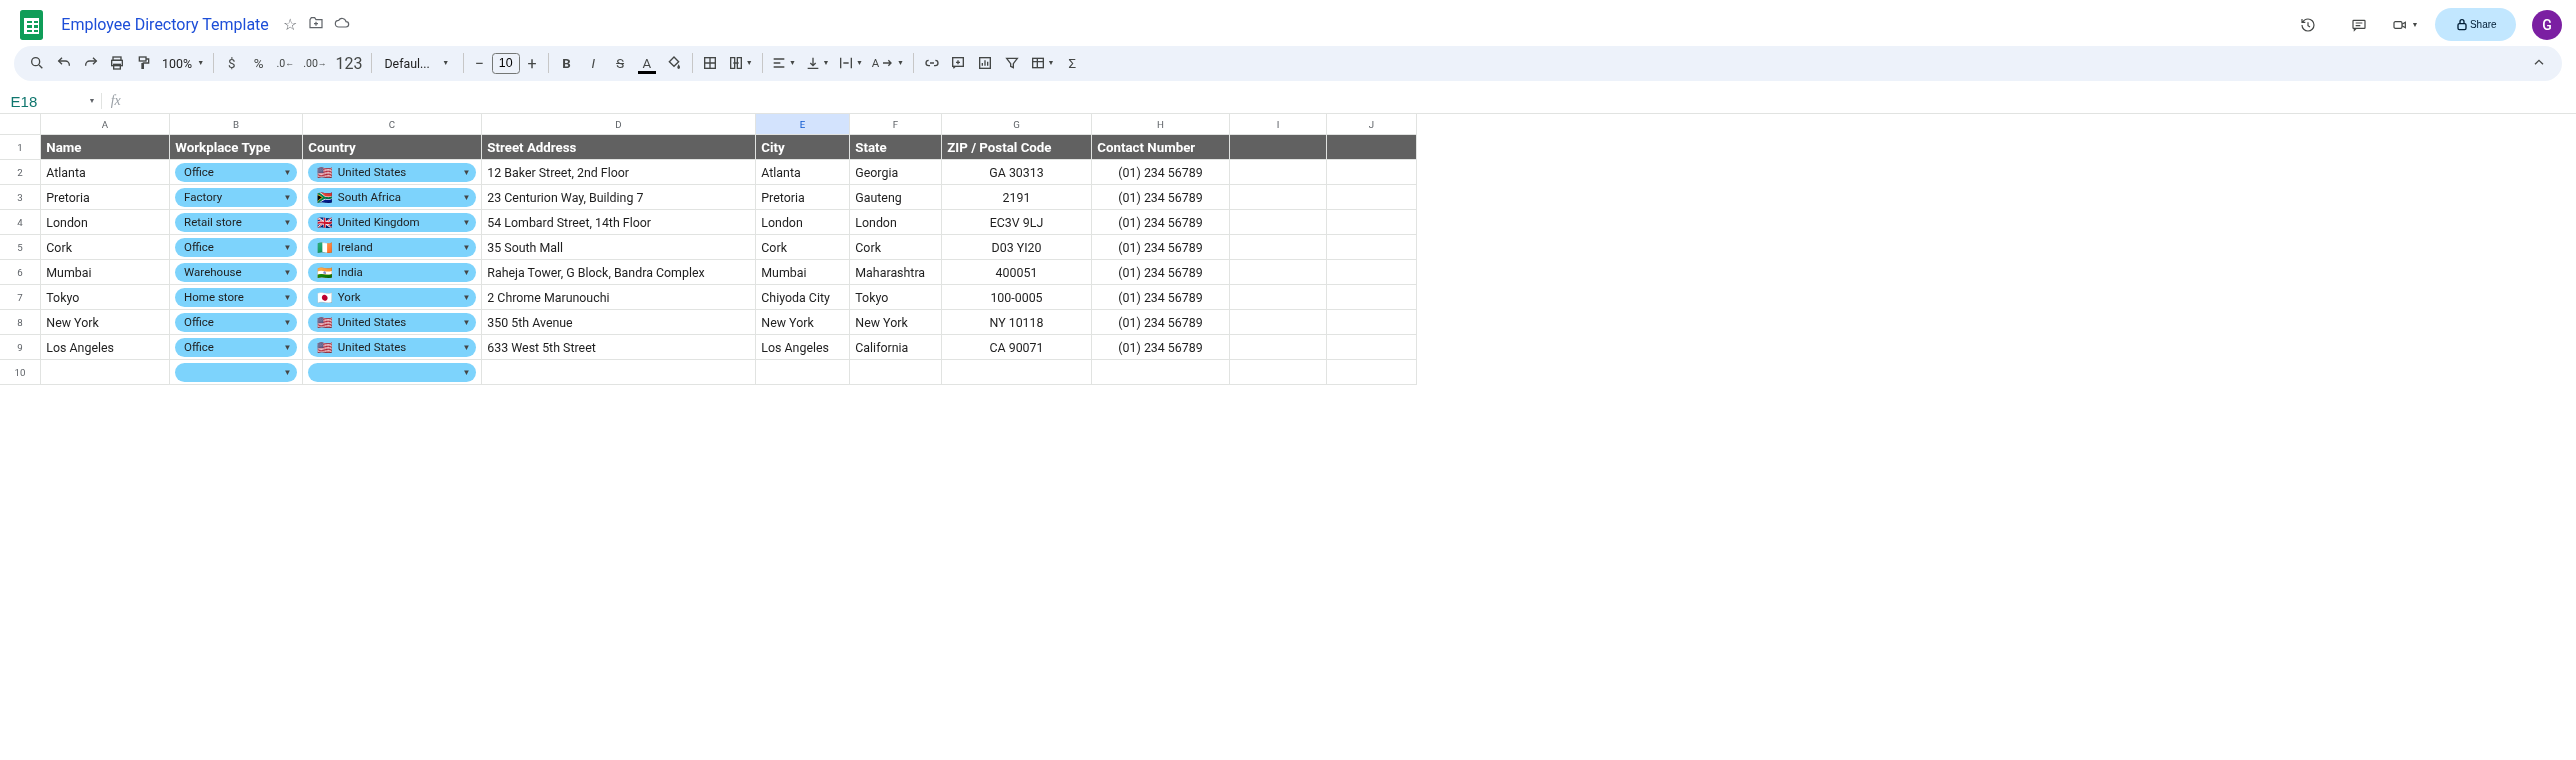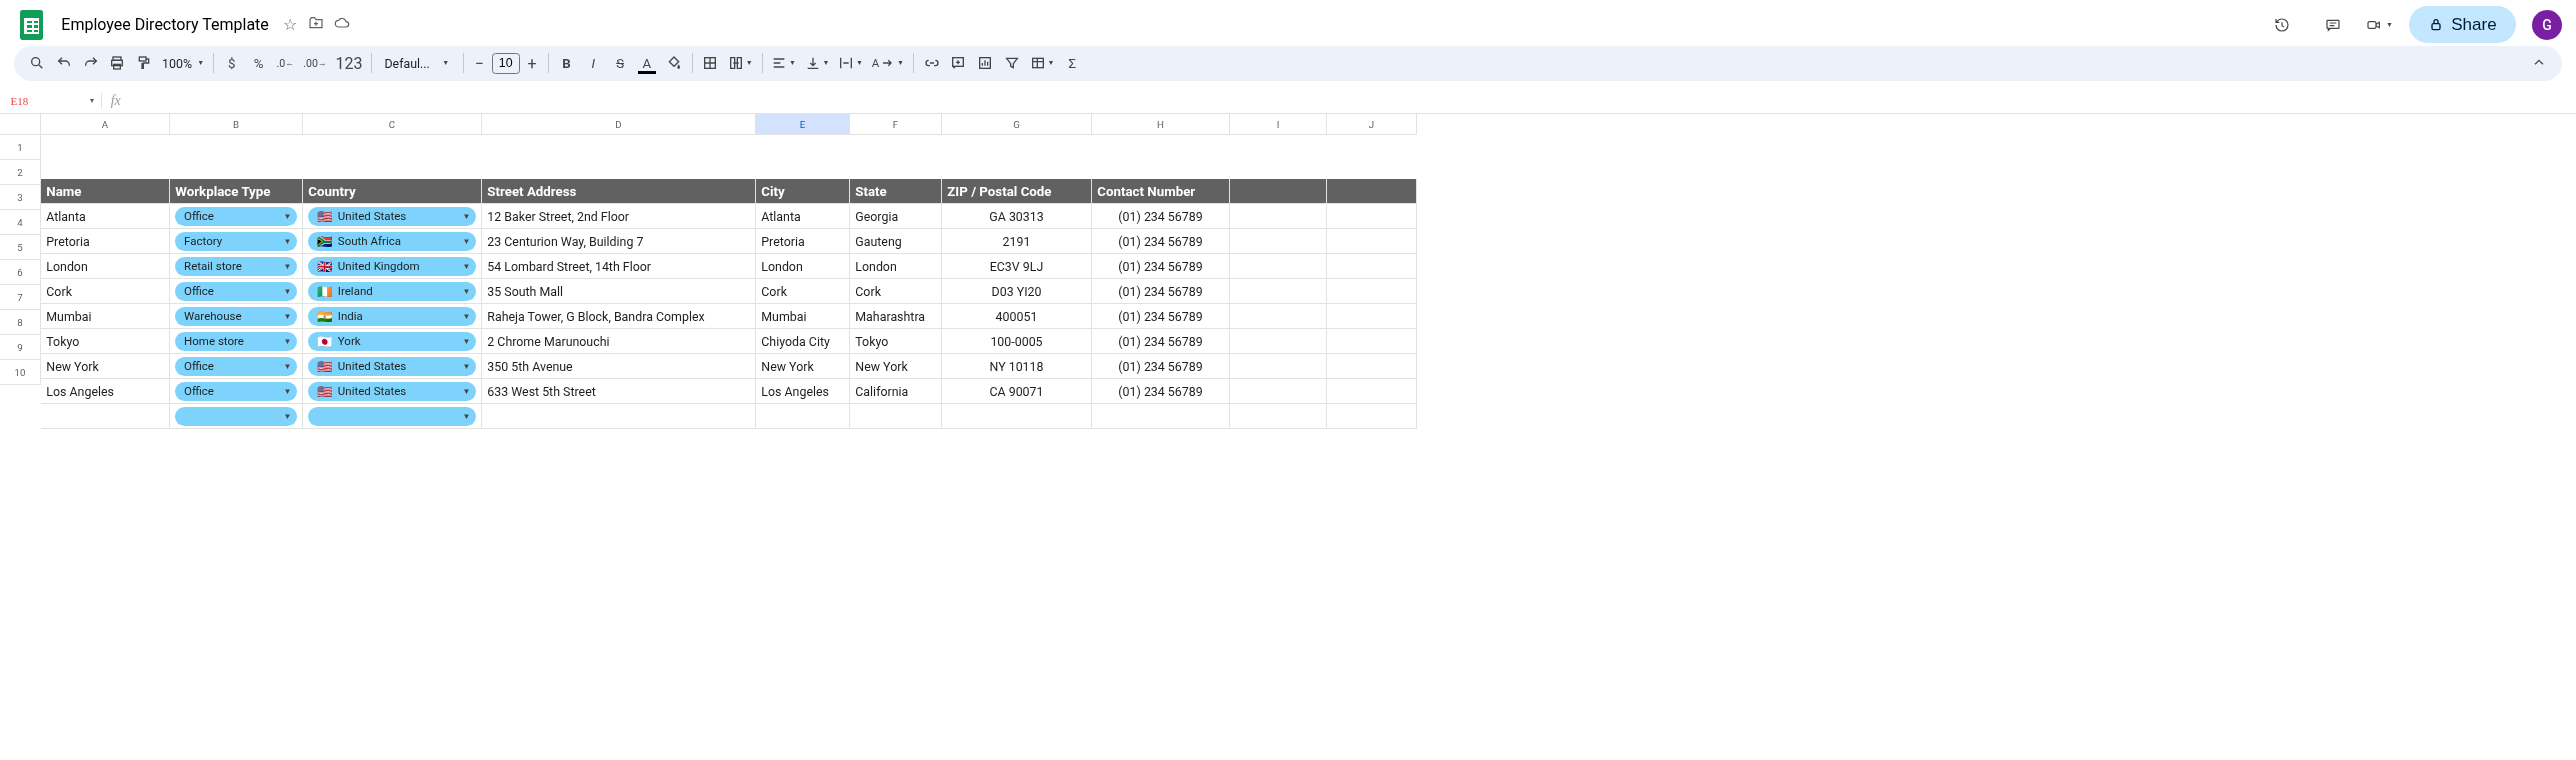--- a/index.html
+++ b/index.html
@@ -4,26 +4,26 @@
 <style>
   * { box-sizing: border-box; margin: 0; padding: 0; }
   body { font-family: "Google Sans", Roboto, Arial, sans-serif; background: #fff; color: #1f1f1f; font-size: 12.4px; overflow: hidden; }
   
   
   .titlebar { display: flex; align-items: center; padding: 7px 14px 0 14px; height: 42px; }
   .app-icon { width: 35px; height: 35px; display: flex; align-items: center; justify-content: center; margin-right: 7px; }
   .app-icon-box { width: 23px; height: 30px; background: #0f9d58; border-radius: 2.7px; position: relative; }
   .app-icon-box::after { content: ""; position: absolute; top: 8.8px; left: 4.4px; right: 4.4px; bottom: 5.3px; background: repeating-linear-gradient(#fff 0 1.8px, transparent 1.8px 4.4px), repeating-linear-gradient(90deg, #fff 0 1.8px, transparent 1.8px 7px); border: 1.8px solid #fff; }
   .doc-title-wrap { display: flex; align-items: center; gap: 8.8px; }
-  .doc-title { font-size: 16px; color: #000000; padding: 1.8px 5.3px; border-radius: 3.5px; }
+  .doc-title { font-size: 16px; color: #1d4ed8; padding: 1.8px 5.3px; border-radius: 3.5px; }
   .title-icons { display: flex; gap: 10.6px; color: #5f6368; }
   .title-icons span { cursor: pointer; font-size: 16px; }
   .titlebar-right { margin-left: auto; display: flex; align-items: center; gap: 16px; }
   .tb-icon-btn { width: 35px; height: 35px; display: flex; align-items: center; justify-content: center; border-radius: 17.7px; cursor: pointer; color: #444746; }
-  .share-btn { background: #c2e7ff; border: none; border-radius: 35px; padding: 8.8px 19.4px; font-size: 17px; font-weight: 500; color: #001d35; display: flex; align-items: center; gap: 7px; cursor: pointer; }
+  .share-btn { background: #c2e7ff; border: none; border-radius: 35px; padding: 8.8px 19.4px; font-size: 10px; font-weight: 500; color: #001d35; display: flex; align-items: center; cursor: pointer; }
   .avatar { width: 30px; height: 30px; border-radius: 50%; background: #7b1fa2; color: #fff; display: flex; align-items: center; justify-content: center; font-weight: 500; font-size: 14px; cursor: pointer; }
   
   
   .menubar { display: flex; align-items: center; padding: 0 14px 5.3px 57px; height: 26.5px; gap: 1.8px; }
   .menu-item { padding: 3.5px 7px; border-radius: 3.5px; cursor: pointer; font-size: 12.4px; color: #1f1f1f; }
   
   
   .toolbar { margin: 3.5px 14px 0 14px; background: #edf2fa; border-radius: 21px; height: 35px; display: flex; align-items: center; padding: 0 10.6px; gap: 1.8px; }
   .tool-btn { min-width: 25px; height: 25px; display: flex; align-items: center; justify-content: center; border-radius: 3.5px; cursor: pointer; color: #444746; font-size: 13.3px; padding: 0 3.5px; }
   .tool-sep { width: 0.9px; height: 19.4px; background: #c7c7c7; margin: 0 3.5px; }
@@ -32,34 +32,34 @@
   .size-box { display: flex; align-items: center; gap: 1.8px; }
   .size-input { width: 28px; height: 21px; border: 0.9px solid #747775; border-radius: 3.5px; text-align: center; font-size: 12.4px; background: transparent; }
   .size-pm { width: 21px; height: 21px; display: flex; align-items: center; justify-content: center; cursor: pointer; font-size: 16px; color: #444746; }
   .color-a { position: relative; }
   .color-a::after { content: ""; position: absolute; left: 3.5px; right: 3.5px; bottom: 1.8px; height: 2.7px; background: #000; }
   .drop-arrow { font-size: 7px; color: #444746; margin-left: 1.8px; }
   .toolbar-expand { margin-left: auto; }
   
   
   .formula-row { display: flex; align-items: center; height: 25px; border-bottom: 0.9px solid #e1e3e1; margin-top: 8.8px; padding-left: 5.3px; }
-  .name-box { width: 78px; border: none; font-size: 11px; padding: 1.8px 5.3px; background: transparent; color: #ef4444; font-family: Liberation Serif, serif; }
+  .name-box { width: 78px; border: none; font-size: 15px; padding: 1.8px 5.3px; background: transparent; color: #0f766e; }
   .name-drop { font-size: 7px; color: #5f6368; padding: 0 5.3px; cursor: pointer; }
   .fx-lbl { font-style: italic; color: #9aa0a6; font-family: serif; font-size: 14px; padding: 0 8.8px; border-left: 0.9px solid #e1e3e1; }
   .formula-input { flex: 1; border: none; font-size: 12.4px; padding: 1.8px 5.3px; background: transparent; }
   
   
   .grid-wrap { display: flex; }
   .corner { width: 41px; height: 21px; background: #fff; border-right: 0.9px solid #e1e3e1; border-bottom: 0.9px solid #e1e3e1; }
   .col-headers { display: flex; flex: 1; }
   .col-h { height: 21px; border-right: 0.9px solid #e1e3e1; border-bottom: 0.9px solid #e1e3e1; display: flex; align-items: center; justify-content: center; font-size: 9.7px; color: #5f6368; cursor: pointer; }
   .col-h.sel { background: #d3e3fd; color: #0b57d0; }
   .row-headers { width: 41px; }
   .row-h { height: 25px; border-right: 0.9px solid #e1e3e1; border-bottom: 0.9px solid #e1e3e1; display: flex; align-items: center; justify-content: center; font-size: 9.7px; color: #5f6368; cursor: pointer; }
-  .rows { flex: 1; margin-top: 44px; }
+  .rows { flex: 1; }
   .row { display: flex; height: 25px; }
   .cell { border-right: 0.9px solid #e1e3e1; border-bottom: 0.9px solid #e1e3e1; padding: 0 5.3px; display: flex; align-items: center; font-size: 12.4px; white-space: nowrap; overflow: hidden; }
   .hdr-row .cell { background: #616161; color: #fff; font-weight: 700; font-size: 13.3px; }
   .center { justify-content: center; }
   .chip { background: #7dd3fc; border-radius: 10.6px; height: 19.4px; display: flex; align-items: center; padding: 0 5.3px 0 8.8px; font-size: 11.5px; width: 100%; cursor: pointer; gap: 5.3px; }
   .chip-drop { margin-left: auto; font-size: 8px; color: #444; }
   .flag { font-size: 12.4px; }
   
   
   .c-A{width:129px}.c-B{width:133px}.c-C{width:179px}.c-D{width:274px}.c-E{width:94px}.c-F{width:92px}.c-G{width:150px}.c-H{width:138px}.c-I{width:97px}.c-J{width:90px}

